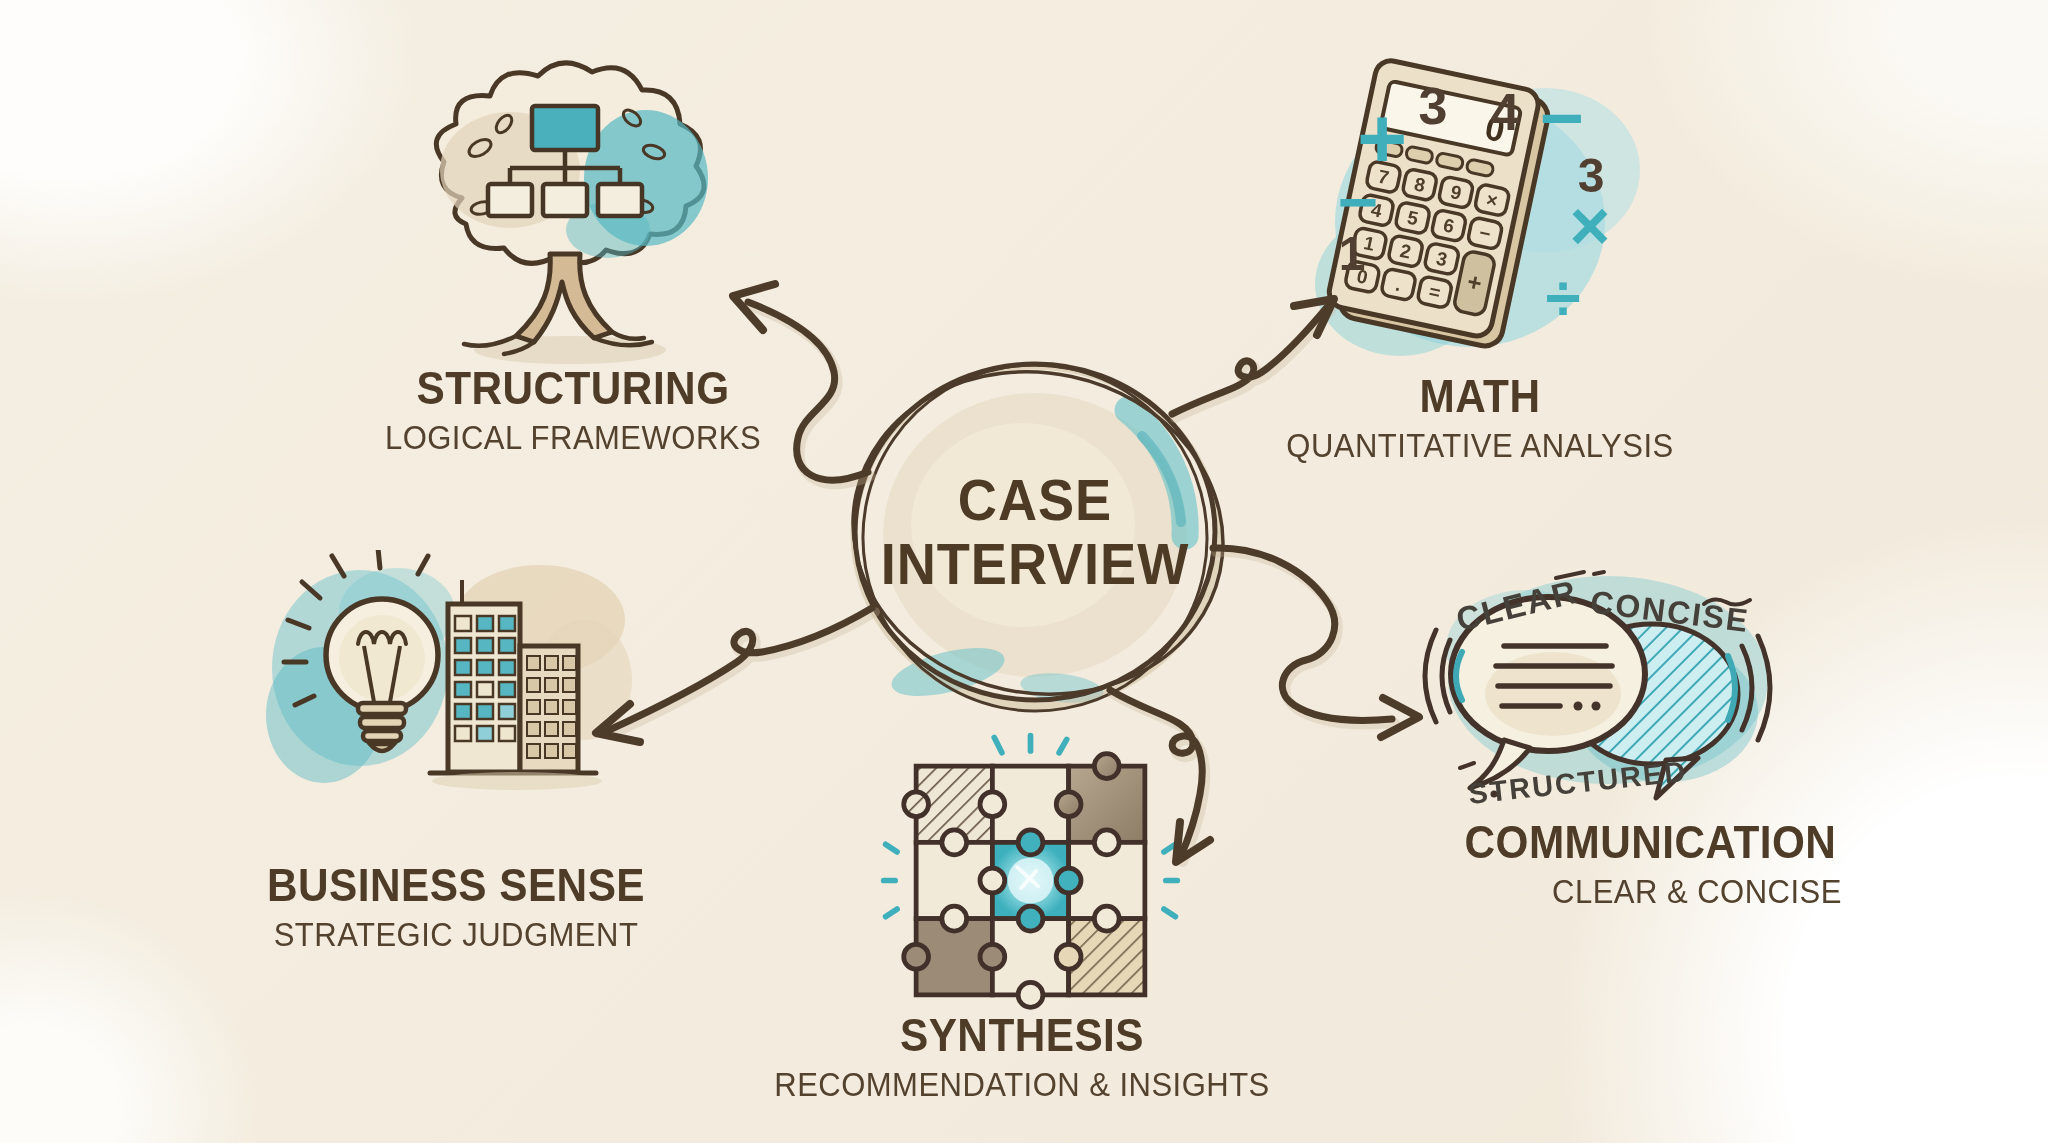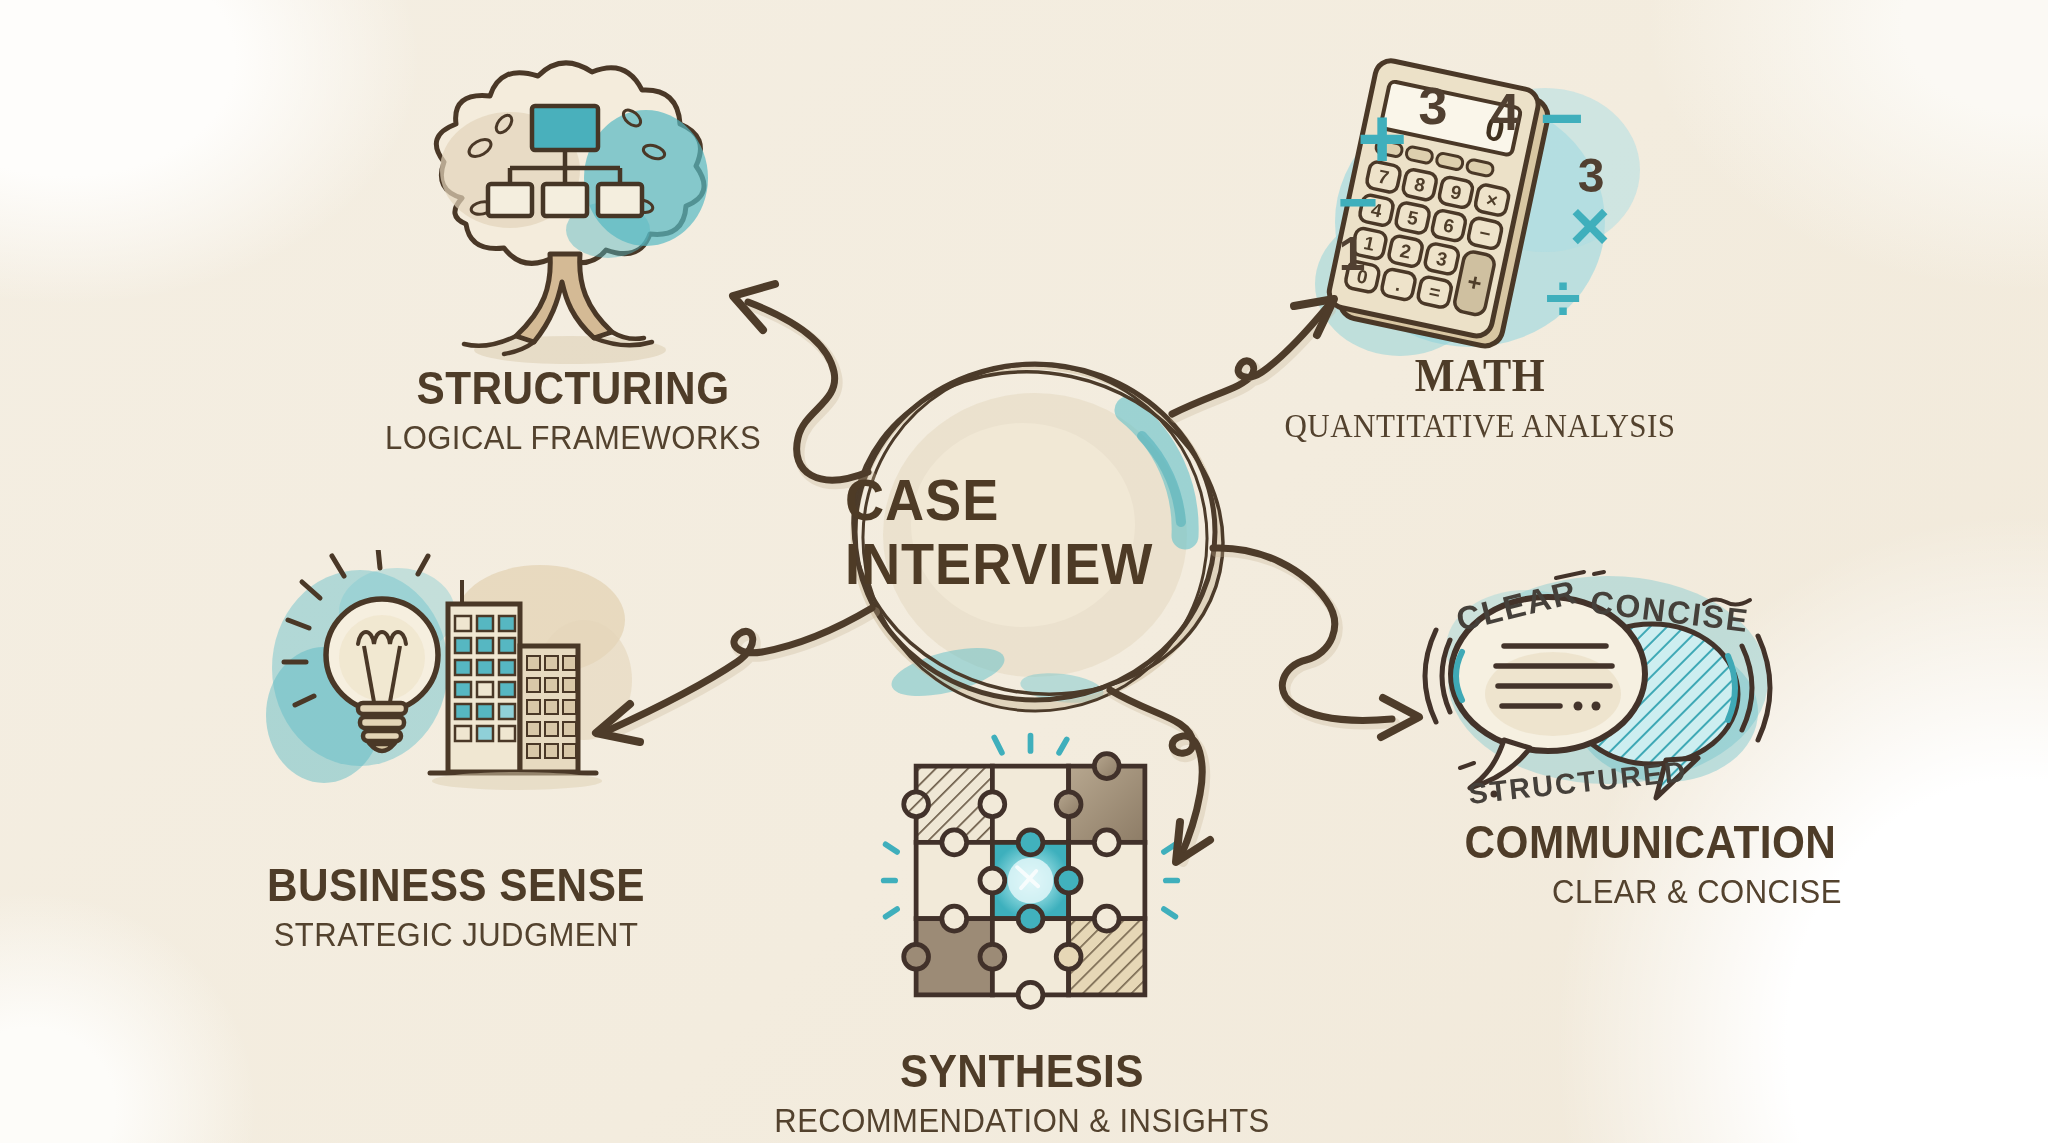--- a/index.html
+++ b/index.html
@@ -15,21 +15,21 @@
     background:radial-gradient(ellipse 80% 85% at 96% 88%,#ffffff 38%,rgba(255,255,255,0) 76%);}
   #wash-tr{right:0;top:0;width:430px;height:310px;
     background:radial-gradient(ellipse at 96% 8%,#fbf9f4 22%,rgba(251,249,244,0) 66%);}
   .icon{position:absolute;z-index:4;}
   #arrow-layer{position:absolute;left:0;top:0;z-index:5;pointer-events:none;}
   .textblock{position:absolute;width:540px;text-align:center;z-index:6;}
   .node-title{font-size:46px;font-weight:bold;color:#4e3c28;letter-spacing:.5px;
     transform:scaleX(.92);line-height:1.05;}
   .node-sub{font-size:33px;font-weight:normal;color:#53422e;letter-spacing:.5px;
     transform:scaleX(.94);line-height:1.1;margin-top:8px;}
-  #center-label{position:absolute;left:835px;top:468px;width:400px;z-index:6;}
+  #center-label{position:absolute;left:835px;top:468px;width:400px;text-align:center;z-index:6;}
   #center-label .line{font-size:57px;font-weight:bold;color:#4e3b26;letter-spacing:1px;
     transform:scaleX(.95);line-height:64px;}
   .annot{position:absolute;z-index:7;font-weight:bold;color:#45403a;letter-spacing:2px;}
 </style>
 </head>
 <body>
 
 <div class="canvas">
 
   <div class="wash" id="wash-tl"></div>
@@ -179,21 +179,21 @@
       <text x="143" y="72" font-size="52" fill="#514031">3</text>
       <text x="215" y="78" font-size="52" fill="#514031">4</text>
       <text x="272" y="92" font-size="76" fill="#3fafbc">−</text>
       <text x="301" y="140" font-size="48" fill="#514031">3</text>
       <text x="300" y="198" font-size="70" fill="#3fafbc">×</text>
       <text x="273" y="268" font-size="64" fill="#3fafbc">÷</text>
       <text x="68" y="174" font-size="70" fill="#3fafbc">−</text>
       <text x="62" y="218" font-size="48" fill="#514031">1</text>
     </g>
   </svg>
-  <div class="textblock" style="left:1210px;top:352px;font-family:Liberation Serif, serif;">
+  <div class="textblock" style="left:1210px;top:372px;">
     <div class="node-title">MATH</div>
     <div class="node-sub">QUANTITATIVE ANALYSIS</div>
   </div>
 
   <svg class="icon" style="left:262px;top:550px;" width="370" height="270" viewBox="0 0 370 270">
     <ellipse cx="98" cy="118" rx="88" ry="98" fill="#62bfc9" opacity=".45"></ellipse>
     <ellipse cx="62" cy="165" rx="58" ry="68" fill="#55b9c3" opacity=".45"></ellipse>
     <ellipse cx="135" cy="62" rx="58" ry="44" fill="#7ccad2" opacity=".4"></ellipse>
     <ellipse cx="278" cy="70" rx="85" ry="55" fill="#e5d6ba" opacity=".85"></ellipse>
     <ellipse cx="322" cy="130" rx="48" ry="60" fill="#e5d6ba" opacity=".6"></ellipse>
@@ -326,21 +326,21 @@
         <line x1="160" y1="24" x2="160" y2="8"></line>
         <line x1="190" y1="26" x2="198" y2="12"></line>
       <line x1="20" y1="130" x2="8" y2="122"></line>
         <line x1="18" y1="160" x2="6" y2="160"></line>
         <line x1="20" y1="190" x2="8" y2="198"></line>
       <line x1="300" y1="130" x2="312" y2="122"></line>
         <line x1="302" y1="160" x2="314" y2="160"></line>
         <line x1="300" y1="190" x2="312" y2="198"></line>
     </g>
   </svg>
-  <div class="textblock" style="left:752px;top:1047px;">
+  <div class="textblock" style="left:752px;top:1011px;">
     <div class="node-title">SYNTHESIS</div>
     <div class="node-sub">RECOMMENDATION &amp; INSIGHTS</div>
   </div>
 
   <svg class="icon" style="left:1408px;top:562px;" width="400" height="266" viewBox="0 0 400 266">
     <defs>
       <pattern id="hatchTeal" width="12" height="12" patternTransform="rotate(45)" patternUnits="userSpaceOnUse">
         <rect width="12" height="12" fill="#cdeef0"></rect>
           <line x1="0" y1="0" x2="0" y2="12" stroke="#3fa9b6" stroke-width="4"></line>
       </pattern>

